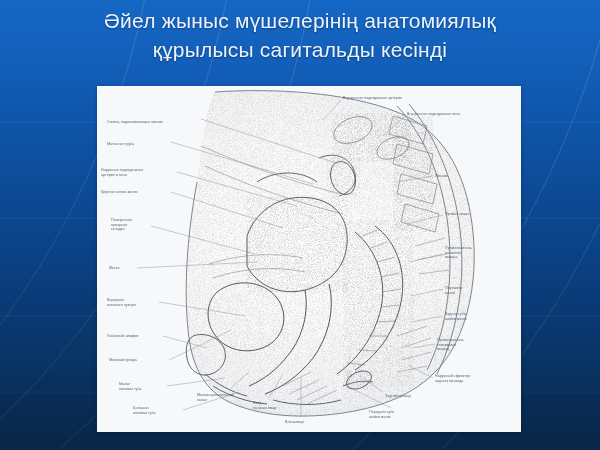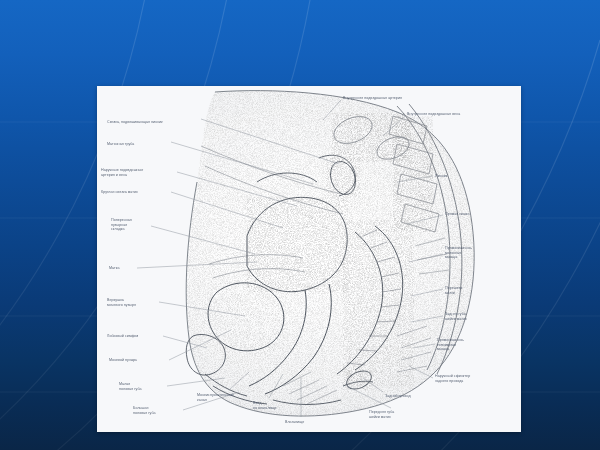--- a/index.html
+++ b/index.html
@@ -115,20 +115,22 @@
       <path d="M 410 480 C 545 360, 620 200, 660 70"></path>
     </g>
     <g fill="none" stroke="#ffffff" stroke-opacity="0.055" stroke-width="1">
       <path d="M 0 122 L 600 122"></path>
       <path d="M 0 218 L 600 218"></path>
       <path d="M 0 316 L 600 316"></path>
       <path d="M 0 392 L 600 392"></path>
     </g>
   </svg>
 
+  <div id="title"><span>Әйел жыныс мүшелерінің анатомиялық</span>
+<span>құрылысы сагитальды кесінді</span></div>
 
   <div id="figure-panel">
 
     <svg id="figure-svg" viewBox="0 0 424 346" preserveAspectRatio="none" aria-hidden="true">
       <defs>
 
         <filter id="grain" x="0" y="0" width="100%" height="100%">
           <feTurbulence type="fractalNoise" baseFrequency="0.92" numOctaves="3" seed="7" result="n"></feTurbulence>
           <feColorMatrix in="n" type="saturate" values="0"></feColorMatrix>
           <feComponentTransfer>

